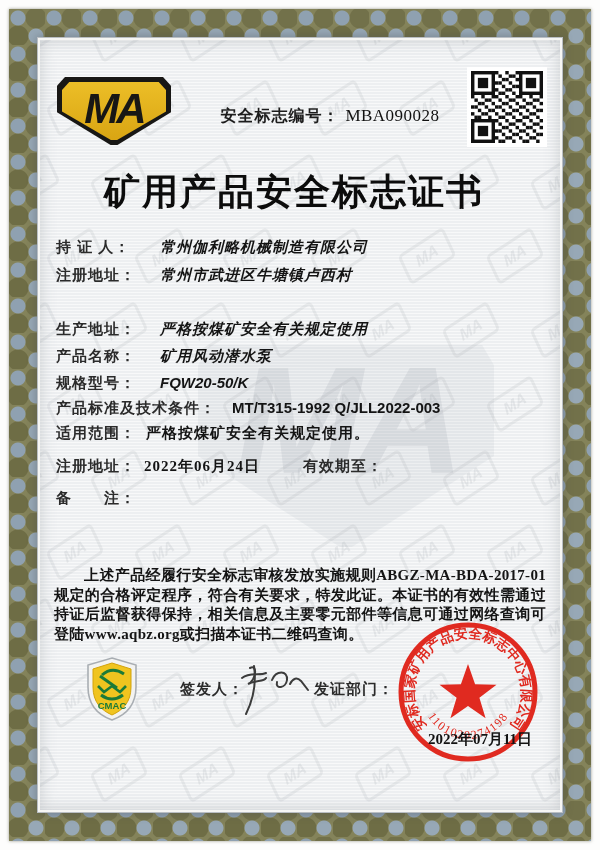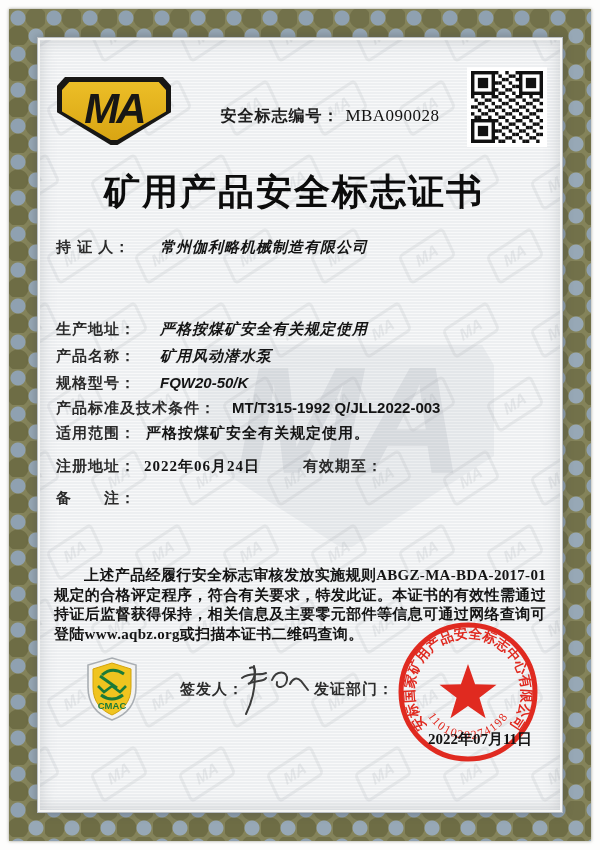--- a/index.html
+++ b/index.html
@@ -305,20 +305,23 @@
           <rect x="16" y="20" width="1" height="1" fill="#111"></rect>
           <rect x="19" y="20" width="1" height="1" fill="#111"></rect>
         </svg>
     </div>
 
     <div class="title">矿用产品安全标志证书</div>
 
     <div class="row w104" style="top:198px">
       <span class="lbl">持 证 人：</span><span class="val">常州伽利略机械制造有限公司</span>
     </div>
+    <div class="row w104" style="top:226px">
+      <span class="lbl">注册地址：</span><span class="val">常州市武进区牛塘镇卢西村</span>
+    </div>
     <div class="row w104" style="top:280px">
       <span class="lbl">生产地址：</span><span class="val">严格按煤矿安全有关规定使用</span>
     </div>
     <div class="row w104" style="top:307px">
       <span class="lbl">产品名称：</span><span class="val">矿用风动潜水泵</span>
     </div>
     <div class="row w104" style="top:334px">
       <span class="lbl">规格型号：</span><span class="val model">FQW20-50/K</span>
     </div>
     <div class="row std" style="top:359px">

